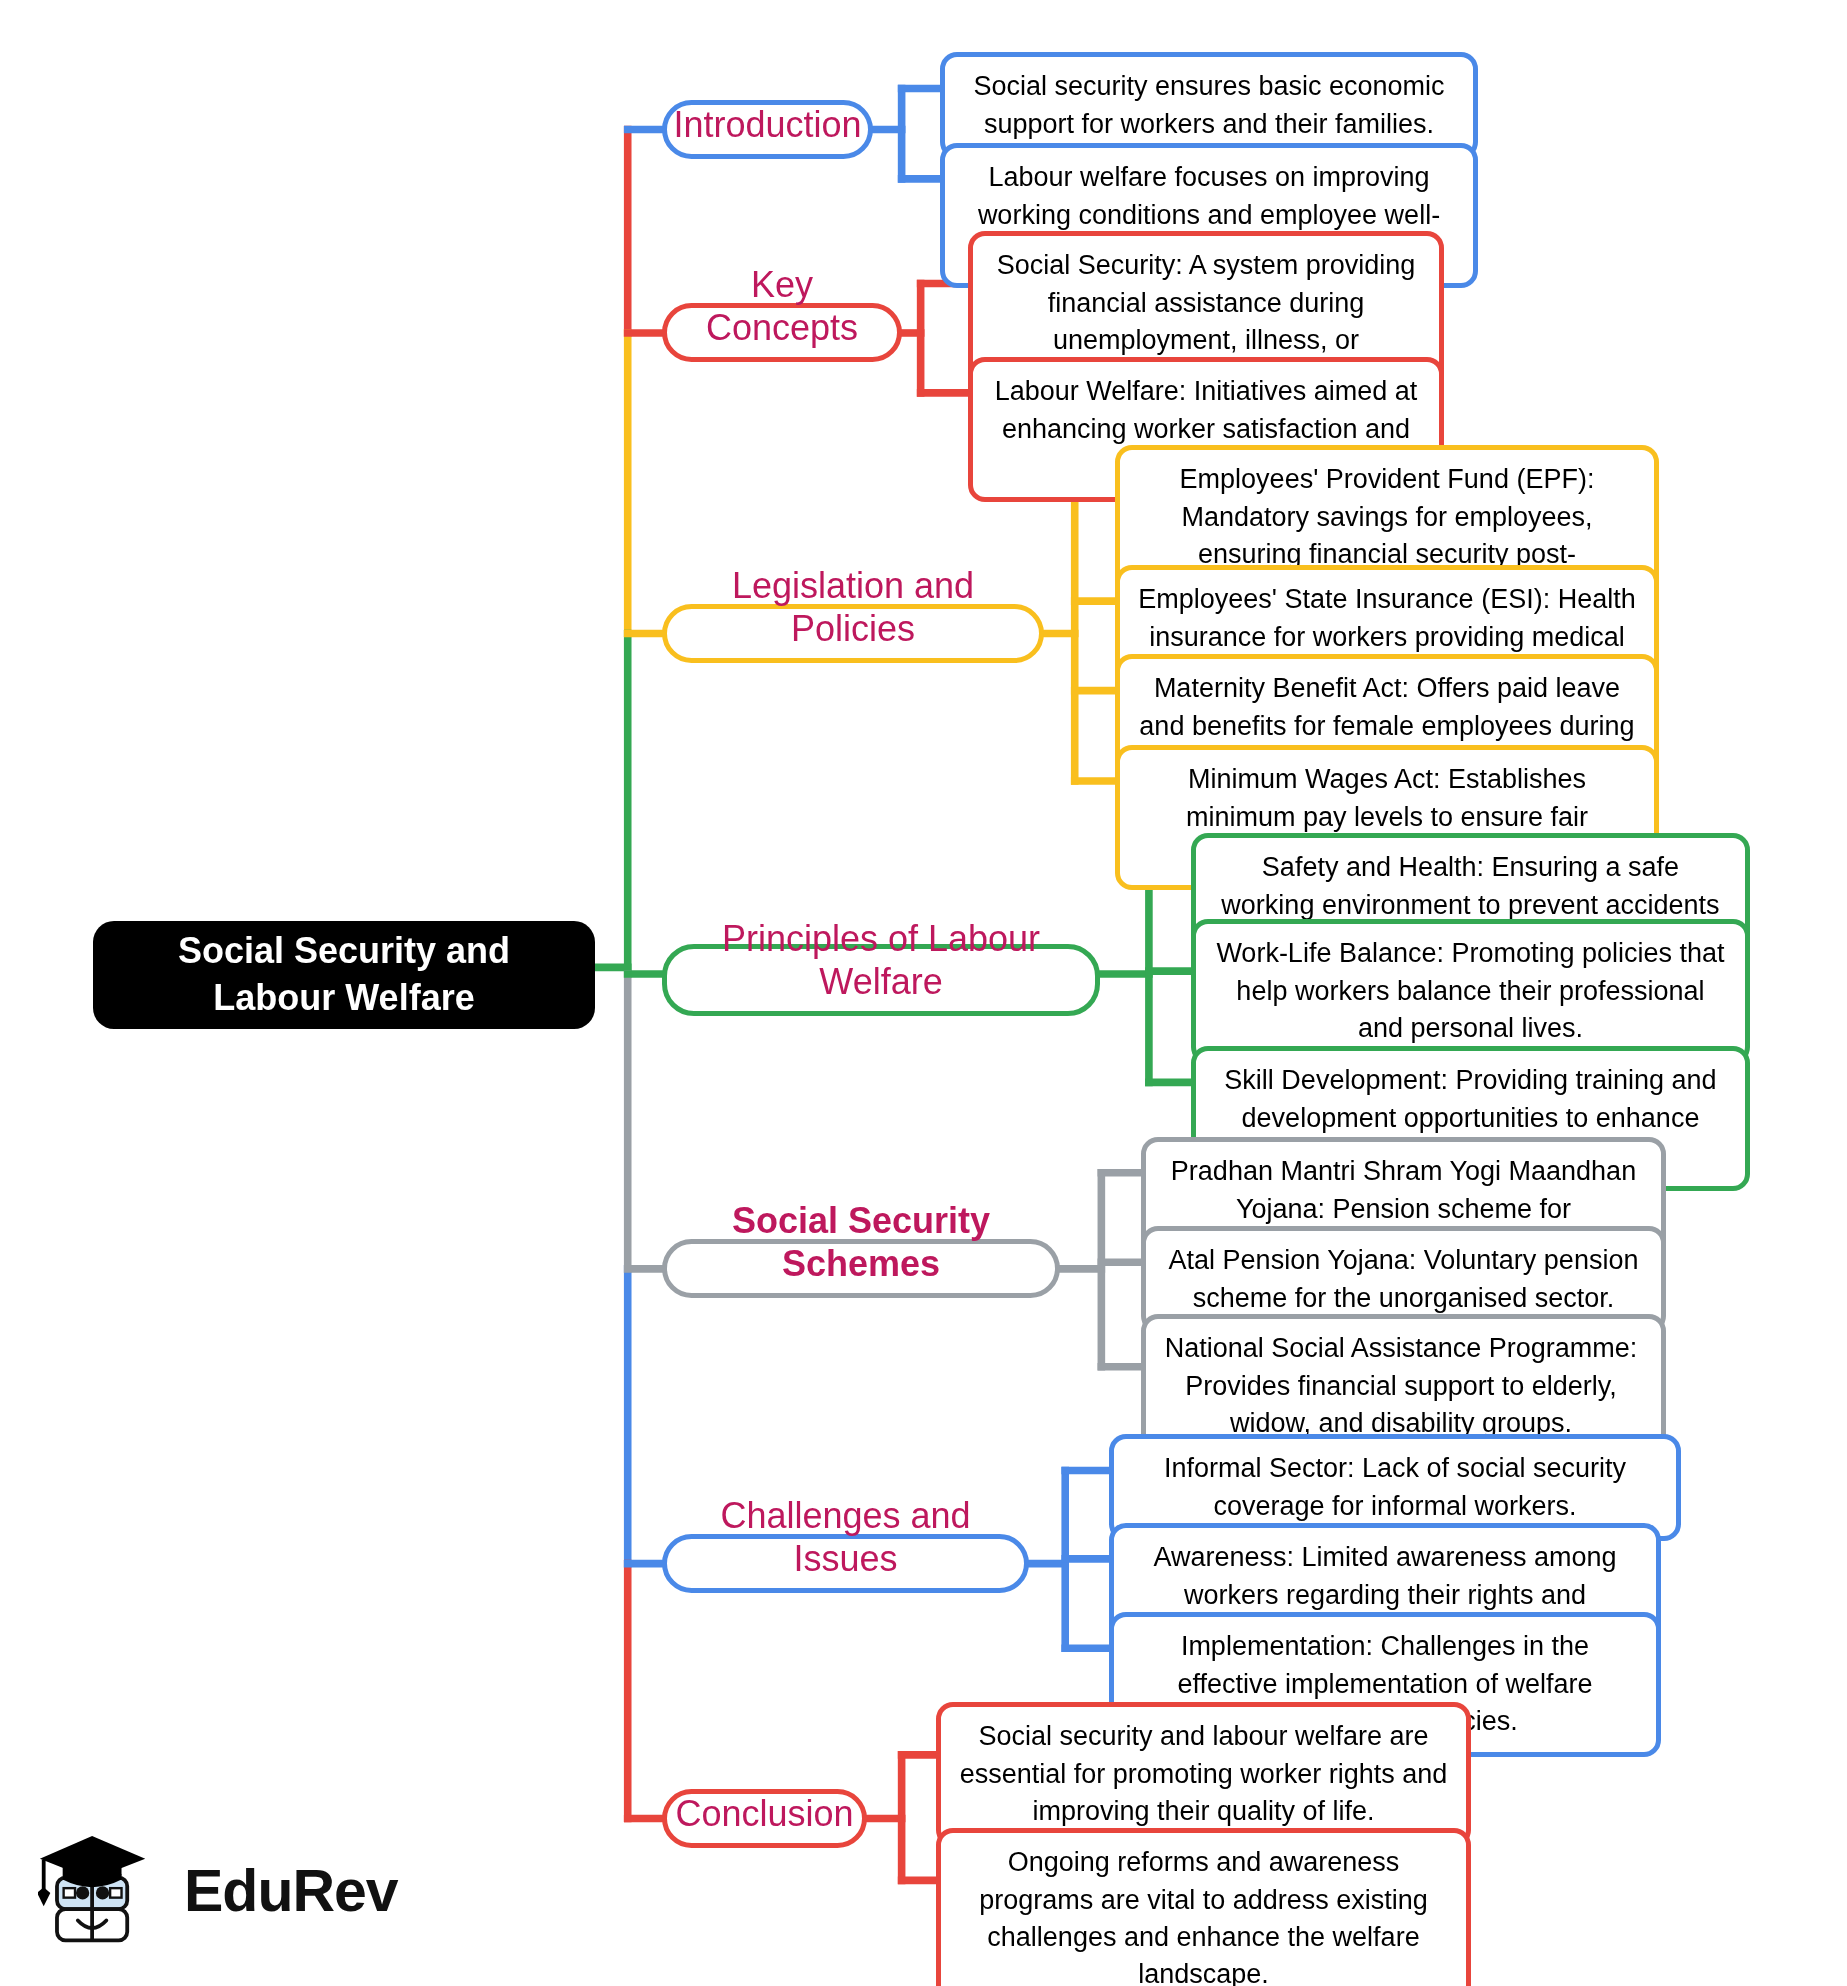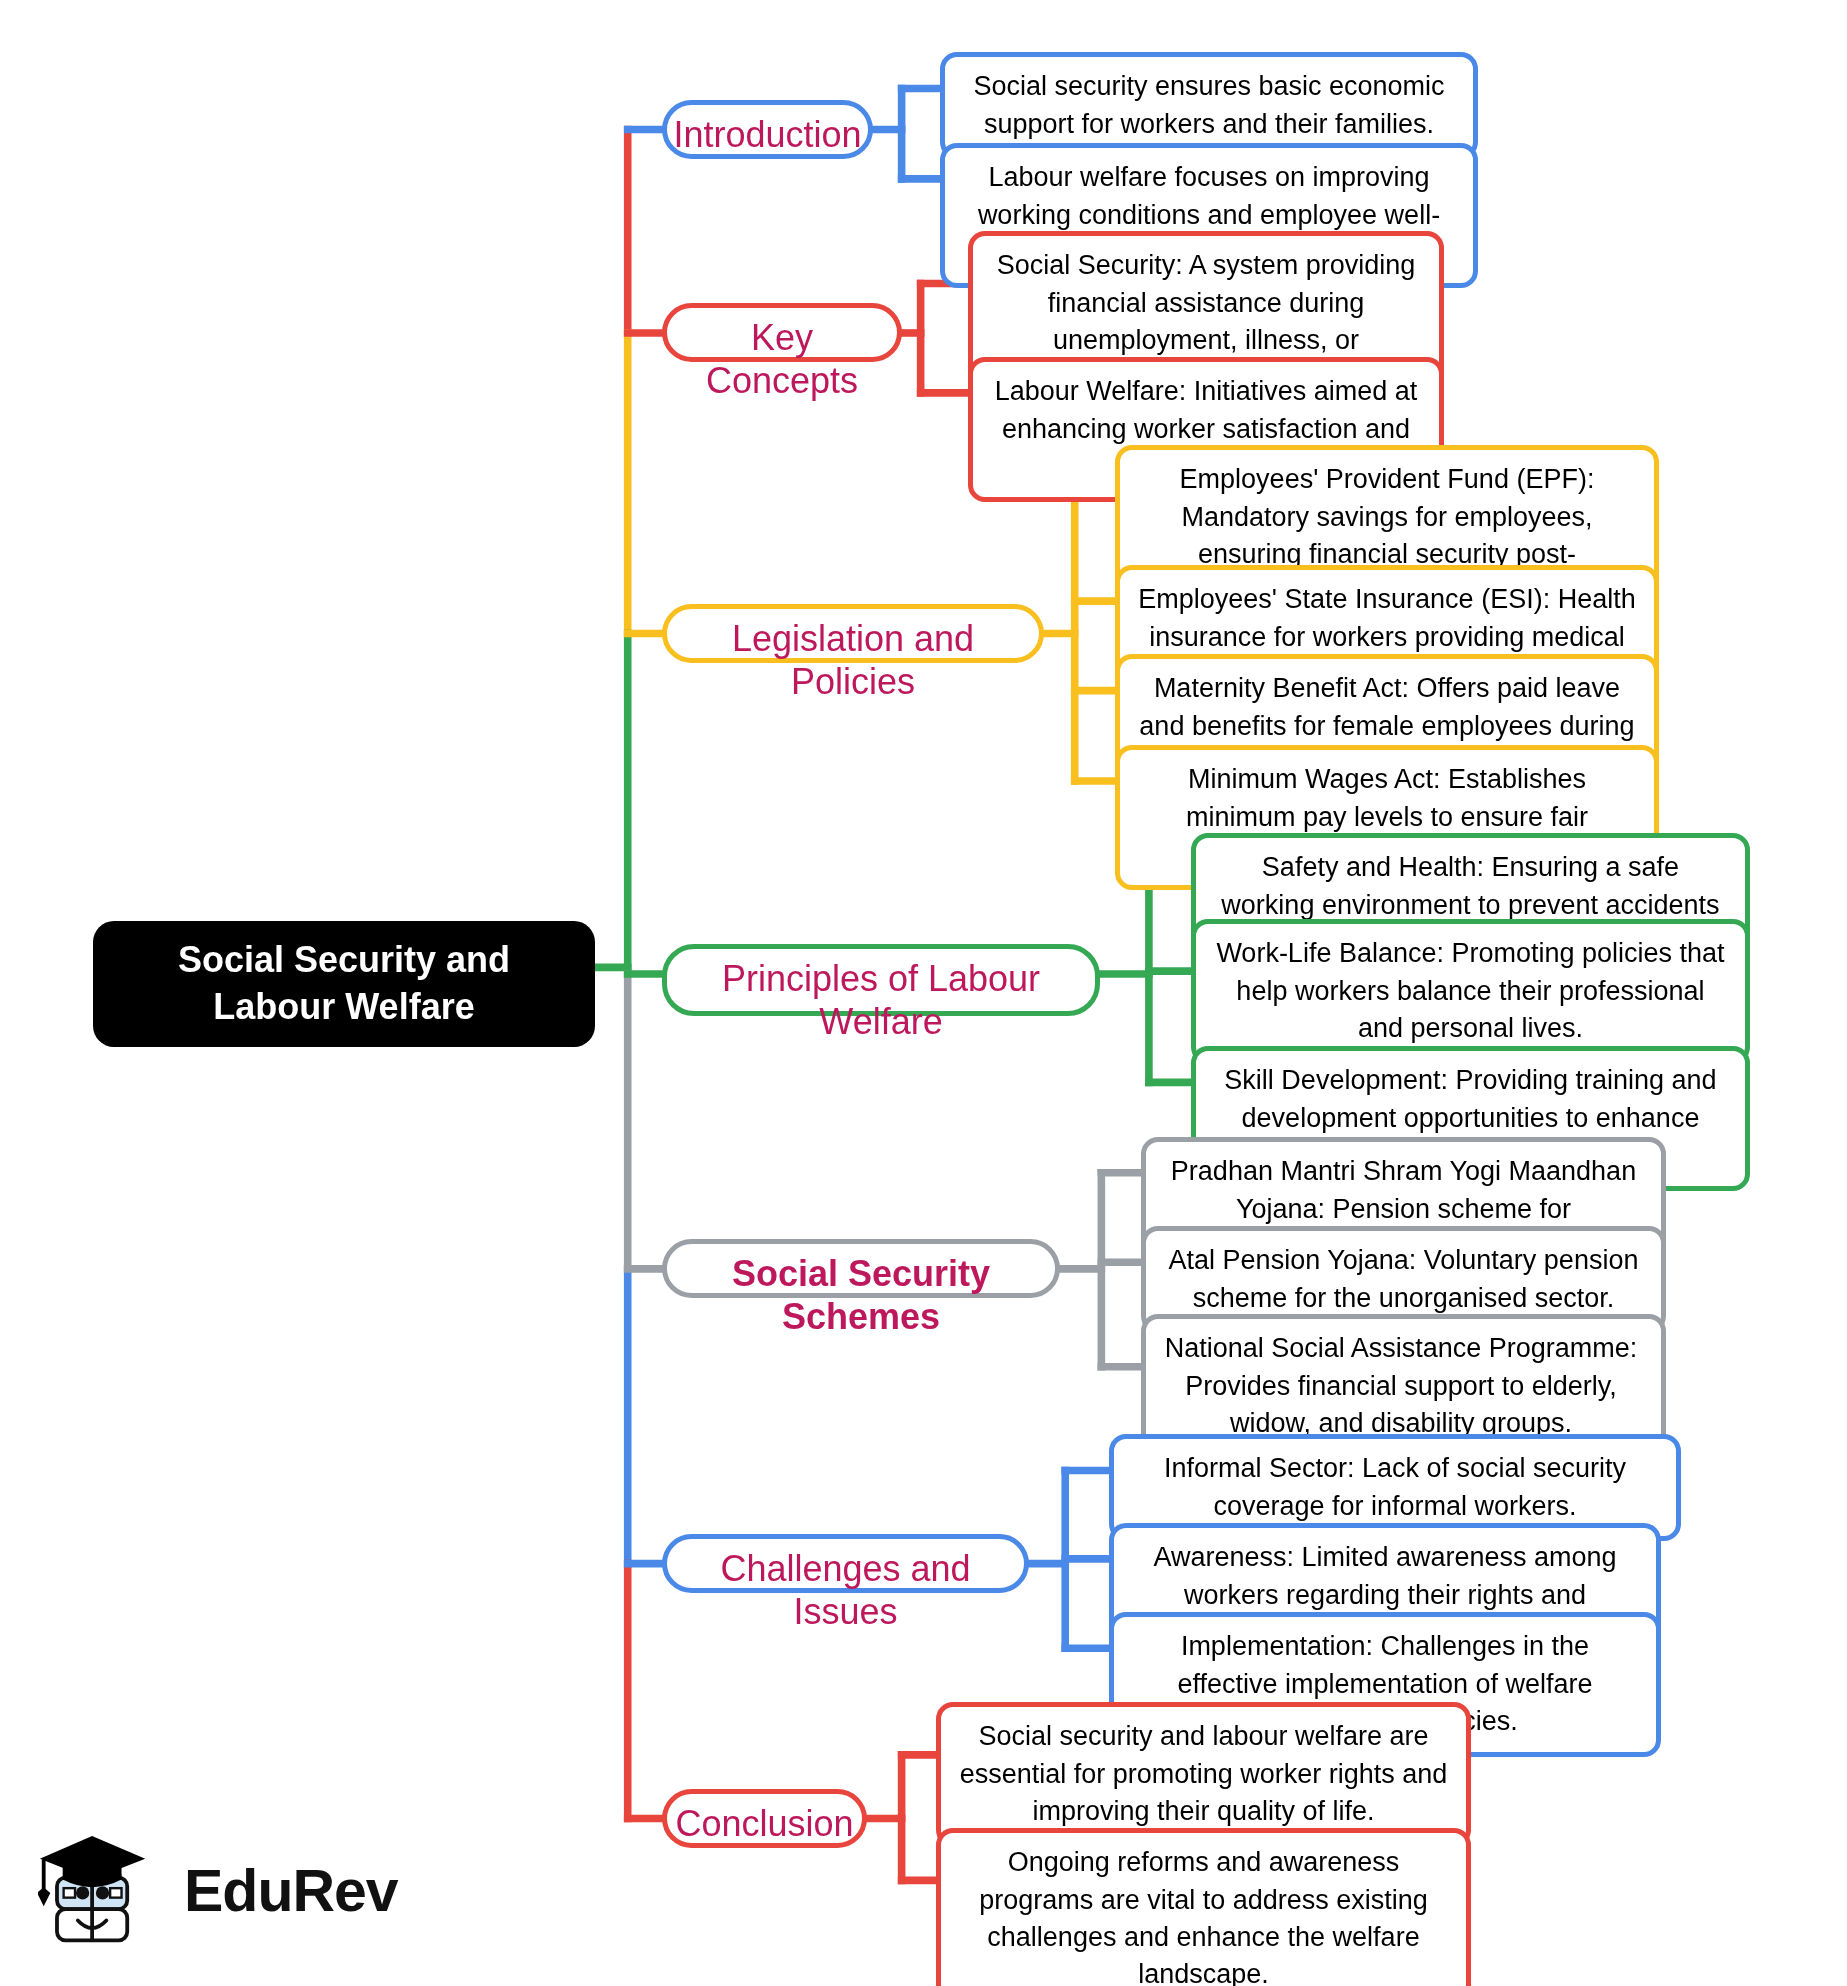--- a/index.html
+++ b/index.html
@@ -5,27 +5,27 @@
   html,body{margin:0;padding:0;background:#ffffff;}
   body{
     width:1847px;height:1987px;
     font-family:"Liberation Sans","DejaVu Sans",sans-serif;
     position:relative;overflow:hidden;
   }
   #canvas{position:absolute;left:0;top:0;width:1847px;height:1987px;}
   svg.wires{position:absolute;left:0;top:0;width:1847px;height:1987px;pointer-events:none;}
 
   .node{position:absolute;box-sizing:border-box;background:#ffffff;
-        display:flex;align-items:flex-start;justify-content:center;text-align:center;}
+        display:flex;align-items:flex-end;justify-content:center;text-align:center;}
 
   
   .root{
     background:#000000;color:#ffffff;border-radius:21px;
     font-size:36px;font-weight:bold;line-height:1.3;
-    padding:16px 21px;
+    padding:7px 21px;
   }
 
   
   .branch{
     border-width:5.7px;border-style:solid;border-radius:32px;
     font-size:36px;color:#be185d;line-height:1.2;padding:7.6px 23px;
   }
 
   
   .leaf{

